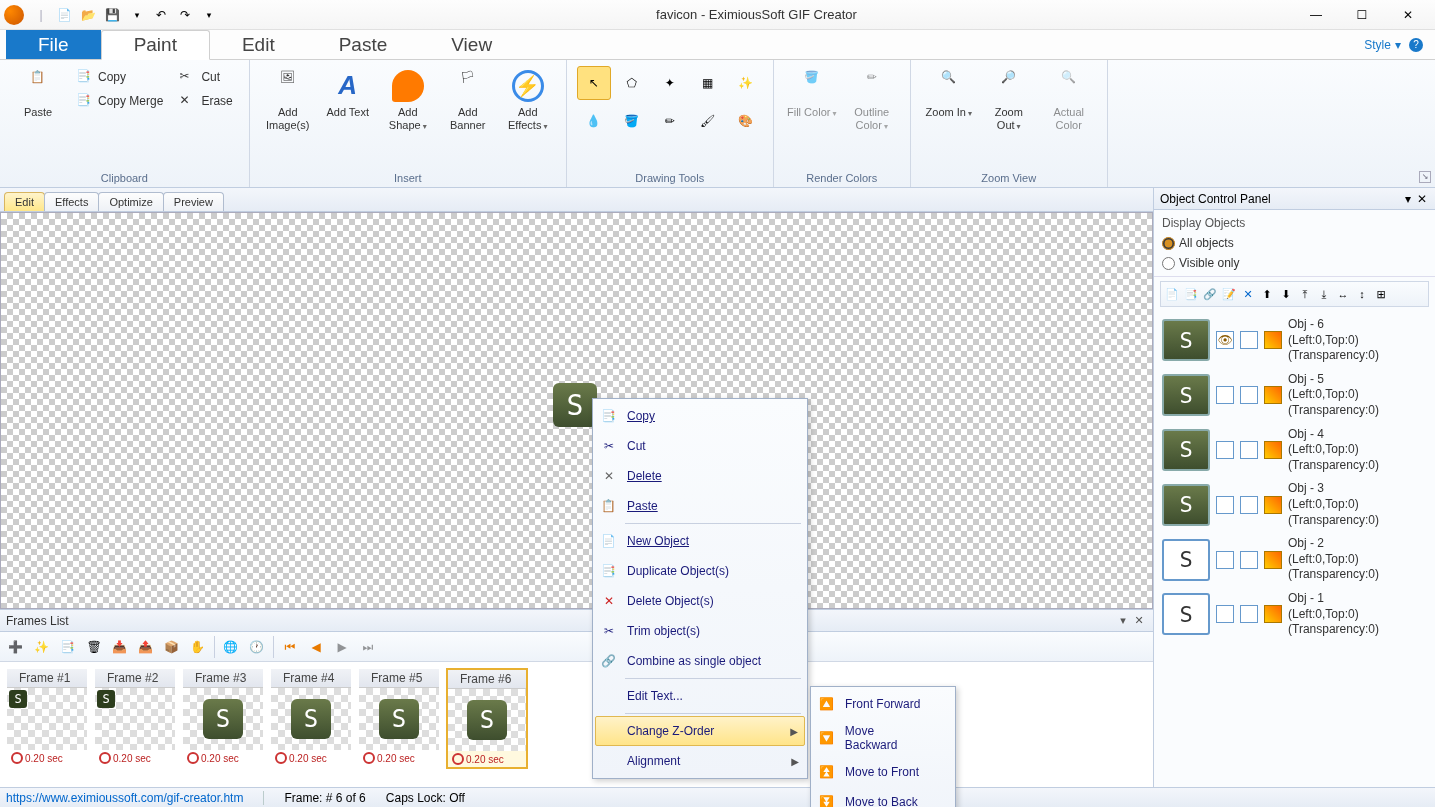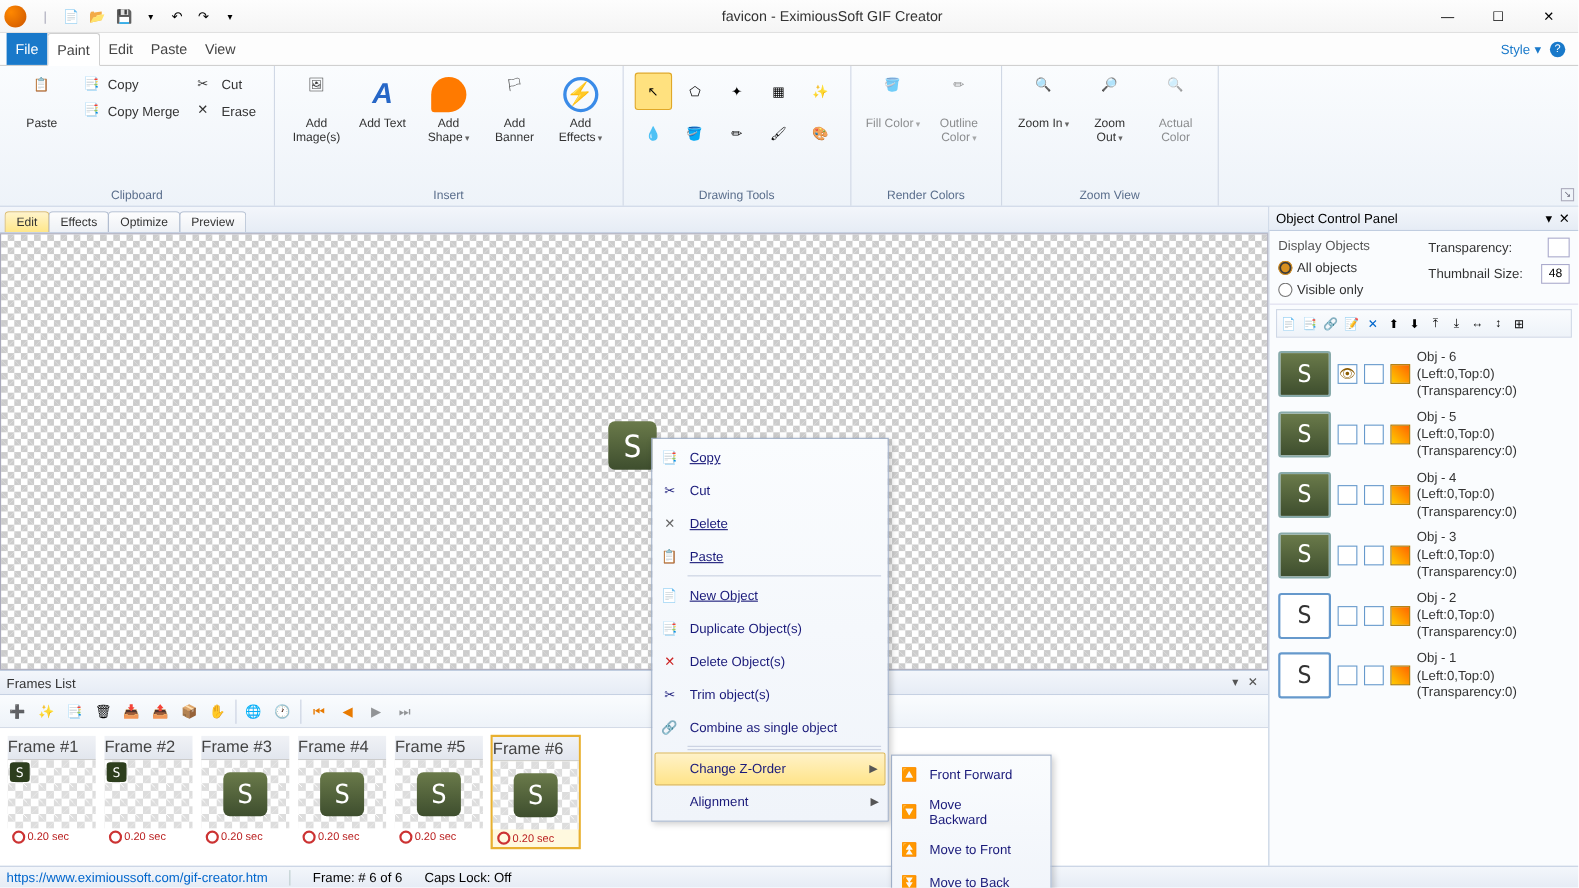--- a/index.html
+++ b/index.html
@@ -5,21 +5,21 @@
 *{box-sizing:border-box;margin:0;padding:0;font-family:"Segoe UI",Tahoma,sans-serif;font-size:12px;user-select:none}
 body{background:#fff;width:1435px;height:807px;overflow:hidden;position:relative}
 .titlebar{height:30px;background:linear-gradient(#fdfdfd,#f5f5f5);display:flex;align-items:center;padding:0 4px;border-bottom:1px solid #e0e0e0}
 .app-icon{width:20px;height:20px;border-radius:50%;background:radial-gradient(circle at 30% 30%,#ff8800,#cc5500);margin-right:6px}
 .qat{display:flex;gap:2px;align-items:center}
 .qat-btn{width:22px;height:22px;display:flex;align-items:center;justify-content:center;border-radius:2px;cursor:pointer}
 .title-text{flex:1;text-align:center;font-size:13px;color:#333}
 .win-controls{display:flex;gap:0}
 .win-btn{width:46px;height:28px;display:flex;align-items:center;justify-content:center;cursor:pointer}
 .menubar{height:30px;background:#fdfdfd;display:flex;align-items:stretch;border-bottom:1px solid #d0d0d0;padding-left:6px}
-.menu-tab{padding:0 8px;display:flex;align-items:center;cursor:pointer;font-size:13px;color:#444}
+.menu-tab{padding:0 32px;display:flex;align-items:center;cursor:pointer;font-size:19px;color:#444}
 .menu-tab.file{background:#1979ca;color:#fff;font-weight:400}
 .menu-tab.active{background:#fff;border:1px solid #d0d0d0;border-bottom:1px solid #fff;border-radius:3px 3px 0 0;margin-bottom:-1px}
 .style-btn{margin-left:auto;padding:0 12px;display:flex;align-items:center;gap:4px;color:#1979ca;cursor:pointer}
 .ribbon{height:128px;background:linear-gradient(#fafcfe,#eef3f9);border-bottom:1px solid #c0cde0;display:flex}
 .ribbon-group{border-right:1px solid #d0d8e5;display:flex;flex-direction:column;padding:2px 4px 0}
 .ribbon-group-content{flex:1;display:flex;align-items:flex-start;padding:4px 6px;gap:4px}
 .ribbon-group-label{text-align:center;font-size:11px;color:#5a6e8c;padding:2px 0 3px;position:relative}
 .rg-expand{position:absolute;right:2px;bottom:2px;width:12px;height:12px;border:1px solid #aab;font-size:8px;line-height:10px;text-align:center;color:#667;cursor:pointer}
 .big-btn{display:flex;flex-direction:column;align-items:center;justify-content:flex-start;width:56px;padding:4px 2px;cursor:pointer;border-radius:3px;text-align:center;color:#333}
 .big-btn .ic{width:32px;height:32px;margin-bottom:4px}
@@ -38,21 +38,21 @@
 .canvas-area{flex:1;background-image:linear-gradient(45deg,#ccc 25%,transparent 25%),linear-gradient(-45deg,#ccc 25%,transparent 25%),linear-gradient(45deg,transparent 75%,#ccc 75%),linear-gradient(-45deg,transparent 75%,#ccc 75%);background-size:12px 12px;background-position:0 0,0 6px,6px -6px,-6px 0;background-color:#fff;border:1px solid #aab;position:relative;overflow:hidden}
 .frames-panel{height:178px;border-top:1px solid #c0cde0}
 .panel-header{height:22px;background:linear-gradient(#f3f6fb,#e6ecf5);display:flex;align-items:center;padding:0 6px;border-bottom:1px solid #c0cde0;font-size:11px;color:#333}
 .panel-header .spacer{flex:1}
 .panel-header .pin,.panel-header .close{width:16px;height:16px;display:flex;align-items:center;justify-content:center;cursor:pointer;font-size:11px;color:#555}
 .frames-toolbar{height:30px;background:linear-gradient(#fafcfe,#eef3f9);display:flex;align-items:center;gap:2px;padding:0 4px;border-bottom:1px solid #d0d8e5}
 .ftb-btn{width:24px;height:24px;display:flex;align-items:center;justify-content:center;cursor:pointer;border-radius:2px}
 .frames-strip{flex:1;display:flex;gap:6px;padding:6px;background:#fff;overflow-x:auto}
 .frame-item{width:82px;display:flex;flex-direction:column;border:1px solid transparent}
 .frame-item.sel{border:2px solid #e8b030;background:#fff9df}
-.frame-title{background:linear-gradient(#f0f2f6,#e2e6ee);padding:2px 0;font-size:15px;color:#444;border-bottom:1px solid #ccc}
+.frame-title{background:linear-gradient(#f0f2f6,#e2e6ee);padding:2px 12px;font-size:12px;color:#444;border-bottom:1px solid #ccc}
 .frame-thumb{height:62px;background-image:linear-gradient(45deg,#ddd 25%,transparent 25%),linear-gradient(-45deg,#ddd 25%,transparent 25%),linear-gradient(45deg,transparent 75%,#ddd 75%),linear-gradient(-45deg,transparent 75%,#ddd 75%);background-size:14px 14px;background-position:0 0,0 7px,7px -7px,-7px 0;background-color:#fff;display:flex;align-items:center;justify-content:center;position:relative}
 .s-chip{width:44px;height:44px;background:linear-gradient(#6a7a4a,#3e4e2e);border-radius:6px;display:flex;align-items:center;justify-content:center;color:#fff;font-size:28px;font-family:monospace}
 .s-small{width:18px;height:18px;background:#2d3e1d;border-radius:3px;color:#fff;font-size:12px;display:flex;align-items:center;justify-content:center;font-family:monospace;position:absolute;top:2px;left:2px}
 .frame-time{display:flex;align-items:center;gap:2px;padding:2px 4px;font-size:10px;color:#b22}
 .frame-time .clk{width:12px;height:12px;border:2px solid #c33;border-radius:50%;position:relative}
 .right-panel{width:282px;border-left:1px solid #c0cde0;background:#fafcfe;display:flex;flex-direction:column}
 .rp-header{height:22px;background:linear-gradient(#f3f6fb,#e6ecf5);display:flex;align-items:center;padding:0 6px;border-bottom:1px solid #c0cde0;font-size:11px}
 .rp-opts{padding:6px 8px;display:flex;gap:8px;border-bottom:1px solid #dde}
 .rp-opts-col{flex:1;display:flex;flex-direction:column;gap:6px;font-size:11px;color:#333}
 .rp-opts-row{display:flex;align-items:center;gap:4px}
@@ -323,32 +323,20 @@
         <div style="color:#555">Display Objects</div>
         <label class="rp-opts-row">
             <input type="radio" name="disp" checked="" style="">
             <span>All objects</span>
           </label>
         <label class="rp-opts-row">
             <input type="radio" name="disp" style="">
             <span>Visible only</span>
           </label>
       </div>
-      <div class="rp-opts-col">
-        <div class="rp-opts-row">
-            <span>Transparency:</span>
-            <span style="flex:1"></span>
-            <span style="width:20px;height:18px;border:1px solid #aac;background:#fff"></span>
-          </div>
-        <div class="rp-opts-row">
-            <span>Thumbnail Size:</span>
-            <span style="flex:1"></span>
-            <input class="thumb-input" value="48" style="">
-          </div>
-      </div>
     </div>
     <div class="rp-toolbar">
       <div class="rp-tb-btn">📄</div>
       <div class="rp-tb-btn">📑</div>
       <div class="rp-tb-btn">🔗</div>
       <div class="rp-tb-btn">📝</div>
       <div class="rp-tb-btn" style="color:#06c">✕</div>
       <div class="rp-tb-btn">⬆</div>
       <div class="rp-tb-btn">⬇</div>
       <div class="rp-tb-btn">⤒</div>
@@ -460,20 +448,24 @@
     </div>
   <div class="ctx-item">
       <span class="ic">✂</span>
       <span>Trim object(s)</span>
     </div>
   <div class="ctx-item">
       <span class="ic">🔗</span>
       <span>Combine as single object</span>
     </div>
   <div class="ctx-sep"></div>
+  <div class="ctx-item">
+      <span class="ic"></span>
+      <span>Edit Text...</span>
+    </div>
   <div class="ctx-sep"></div>
   <div class="ctx-item hover">
       <span class="ic"></span>
       <span>Change Z-Order</span>
       <span class="arrow">▶</span>
     </div>
   <div class="ctx-item">
       <span class="ic"></span>
       <span>Alignment</span>
       <span class="arrow">▶</span>

